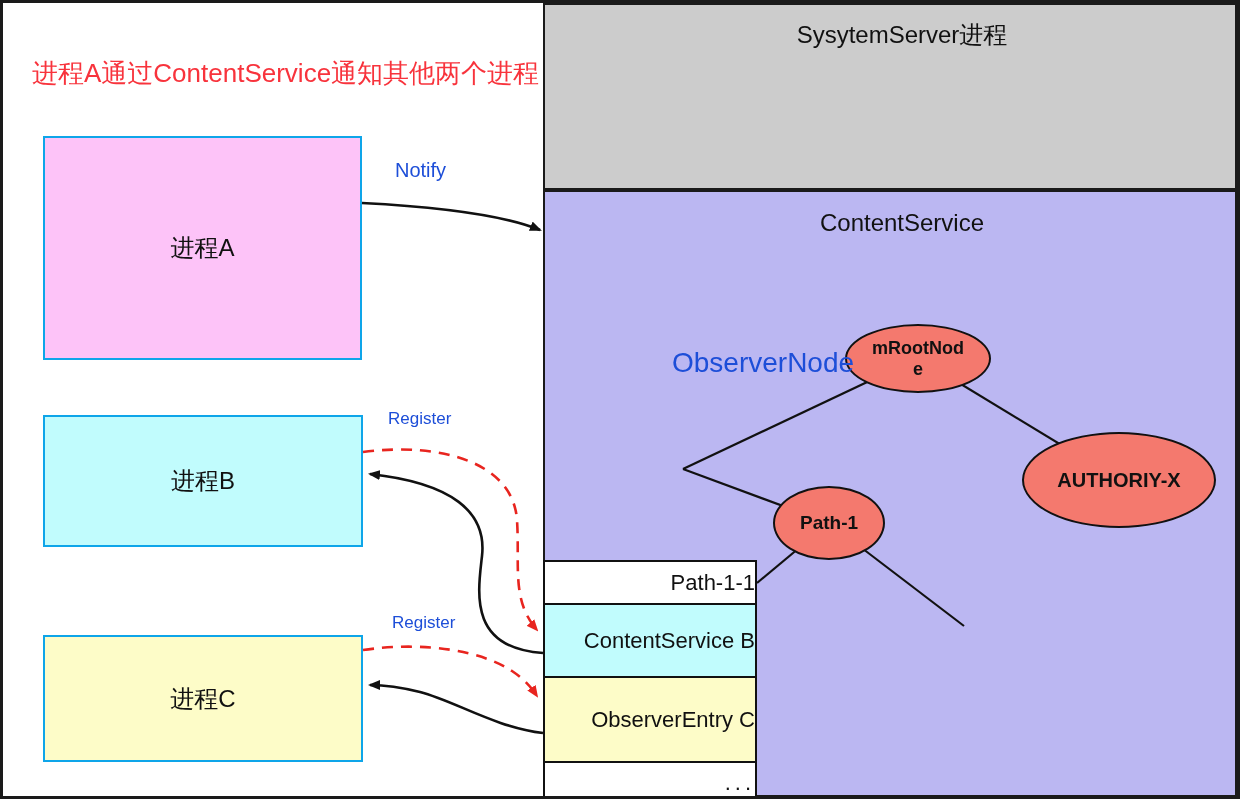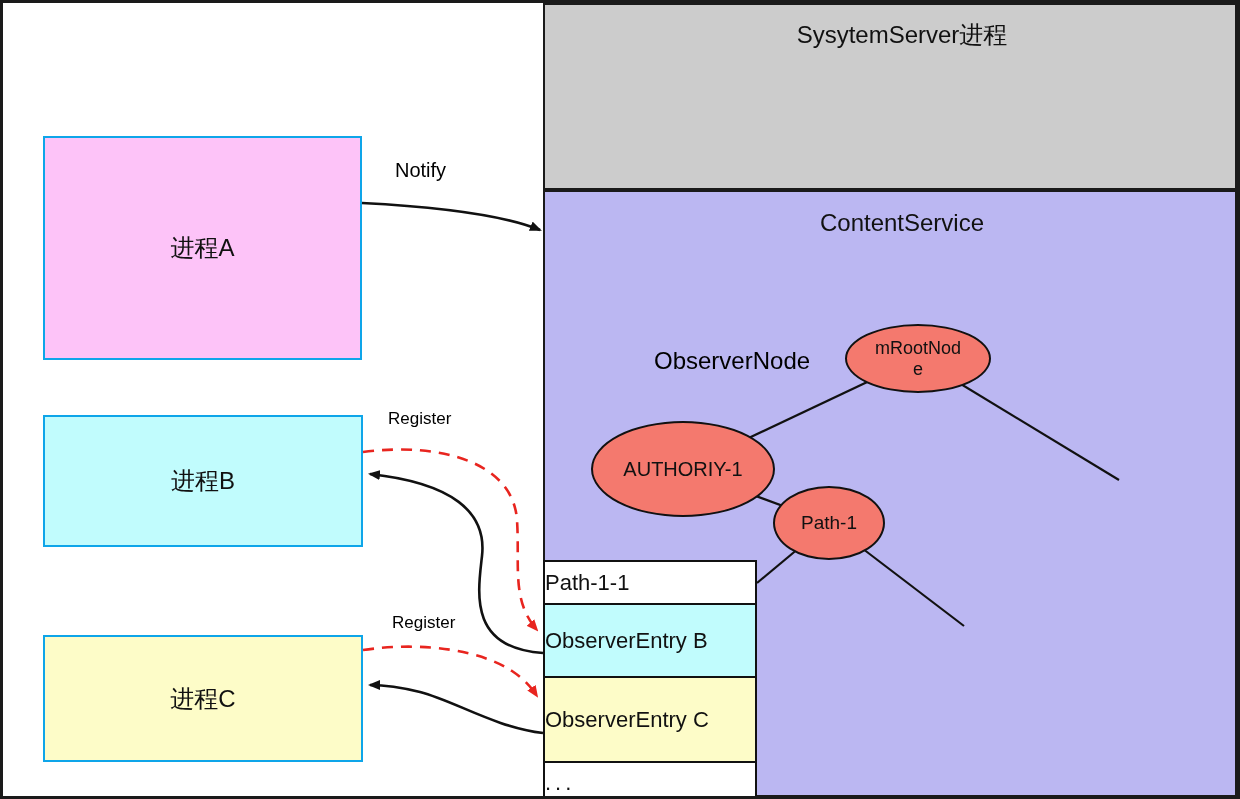--- a/index.html
+++ b/index.html
@@ -19,56 +19,57 @@
   #system-server .region-title{margin-top:14px;}
   #content-service .region-title{margin-top:17px;}
   
   .proc{position:absolute;box-sizing:border-box;border:2px solid #0ea5e9;display:flex;align-items:center;justify-content:center;font-size:24px;color:#111;z-index:2;}
   #proc-a{left:43px;top:136px;width:319px;height:224px;background:#fdc3f8;}
   #proc-b{left:43px;top:415px;width:320px;height:132px;background:#c1fcfd;}
   #proc-c{left:43px;top:635px;width:320px;height:127px;background:#fdfcc8;}
   
   #caption{position:absolute;left:32px;top:56px;font-size:26px;color:#f8333c;z-index:3;white-space:nowrap;}
   
-  .float-label{position:absolute;color:#000000;z-index:7;white-space:nowrap;}
+  .float-label{position:absolute;color:#1d4ed8;z-index:7;white-space:nowrap;}
   #notify-label{left:395px;top:159px;font-size:20px;}
   #register-b-label{left:388px;top:409px;font-size:17px;}
   #register-c-label{left:392px;top:613px;font-size:17px;}
-  #observer-node-label{left:654px;top:347px;font-size:24px;}
+  #observer-node-label{left:672px;top:347px;font-size:28px;}
   
-  .node{position:absolute;box-sizing:border-box;background:#f4796e;border:2.5px solid #111;border-radius:50%;display:flex;align-items:center;justify-content:center;text-align:center;color:#111;z-index:6;}
+  .node{position:absolute;box-sizing:border-box;background:#f4796e;border:2.5px solid #111;border-radius:50%;display:flex;align-items:center;justify-content:center;text-align:center;color:#111;z-index:6;font-weight:bold;}
   #node-root{left:845px;top:324px;width:146px;height:69px;font-size:18px;line-height:1.15;}
   #node-root .wrap{width:92px;word-break:break-all;}
   #node-auth1{left:591px;top:421px;width:184px;height:96px;font-size:20px;}
   #node-authx{left:1022px;top:432px;width:194px;height:96px;font-size:20px;}
   #node-path1{left:773px;top:486px;width:112px;height:74px;font-size:19px;}
   #node-path12{left:907px;top:604px;width:114px;height:44px;font-size:17px;}
   
   #observer-table{position:absolute;left:543px;top:560px;width:214px;box-sizing:border-box;border:2px solid #111;z-index:4;background:#fff;}
-  .obs-row{box-sizing:border-box;display:flex;align-items:center;justify-content:flex-start;font-size:22px;color:#111;border-top:2px solid #111;}
+  .obs-row{box-sizing:border-box;display:flex;align-items:center;justify-content:flex-end;font-size:22px;color:#111;border-top:2px solid #111;}
   .obs-row:first-child{border-top:none;}
   .obs-row-0{height:41px;background:#ffffff;}
   .obs-row-1{height:73px;background:#c1fcfd;}
   .obs-row-2{height:85px;background:#fdfcc8;}
   .obs-row-3{height:41px;background:#ffffff;letter-spacing:4px;}
   
   #overlay{position:absolute;left:0;top:0;z-index:5;pointer-events:none;}
 </style>
 </head>
 <body>
 
 <div id="canvas">
 
   <div class="region" id="system-server">
     <div class="region-title">SysytemServer进程</div>
   </div>
   <div class="region" id="content-service">
     <div class="region-title">ContentService</div>
   </div>
 
+  <div id="caption">进程A通过ContentService通知其他两个进程</div>
 
   <div class="proc" id="proc-a">
     <span>进程A</span>
   </div>
   <div class="proc" id="proc-b">
     <span>进程B</span>
   </div>
   <div class="proc" id="proc-c">
     <span>进程C</span>
   </div>
@@ -96,33 +97,33 @@
     <path d="M363,452 C440,442 513,462 517,520 C520,566 511,600 537,630" fill="none" stroke="#e8251f" stroke-width="2.6" stroke-dasharray="11,8" marker-end="url(#ah-red)"></path>
     <path d="M363,650 C425,641 482,651 512,671 C524,679 531,687 537,696" fill="none" stroke="#e8251f" stroke-width="2.6" stroke-dasharray="11,8" marker-end="url(#ah-red)"></path>
 
     <path d="M543,653 C468,648 478,592 482,556 C487,512 452,483 370,474" fill="none" stroke="#111111" stroke-width="2.6" marker-end="url(#ah-black)"></path>
     <path d="M543,733 C494,727 455,701 420,692 C400,687 388,685 370,685" fill="none" stroke="#111111" stroke-width="2.6" marker-end="url(#ah-black)"></path>
   </svg>
 
   <div class="node" id="node-root">
     <div class="wrap">mRootNode</div>
   </div>
-  <div class="node" id="node-auth1">
-    <span>AUTHORIY-1</span>
+  <div class="node" id="node-authx">
+    <span>AUTHORIY-X</span>
   </div>
   <div class="node" id="node-path1">
     <span>Path-1</span>
   </div>
 
   <div id="observer-table">
     <div class="obs-row obs-row-0">
       <span>Path-1-1</span>
     </div>
     <div class="obs-row obs-row-1">
-      <span>ObserverEntry B</span>
+      <span>ContentService B</span>
     </div>
     <div class="obs-row obs-row-2">
       <span>ObserverEntry C</span>
     </div>
     <div class="obs-row obs-row-3">
       <span>...</span>
     </div>
   </div>
 
   <div class="float-label" id="notify-label">Notify</div>

